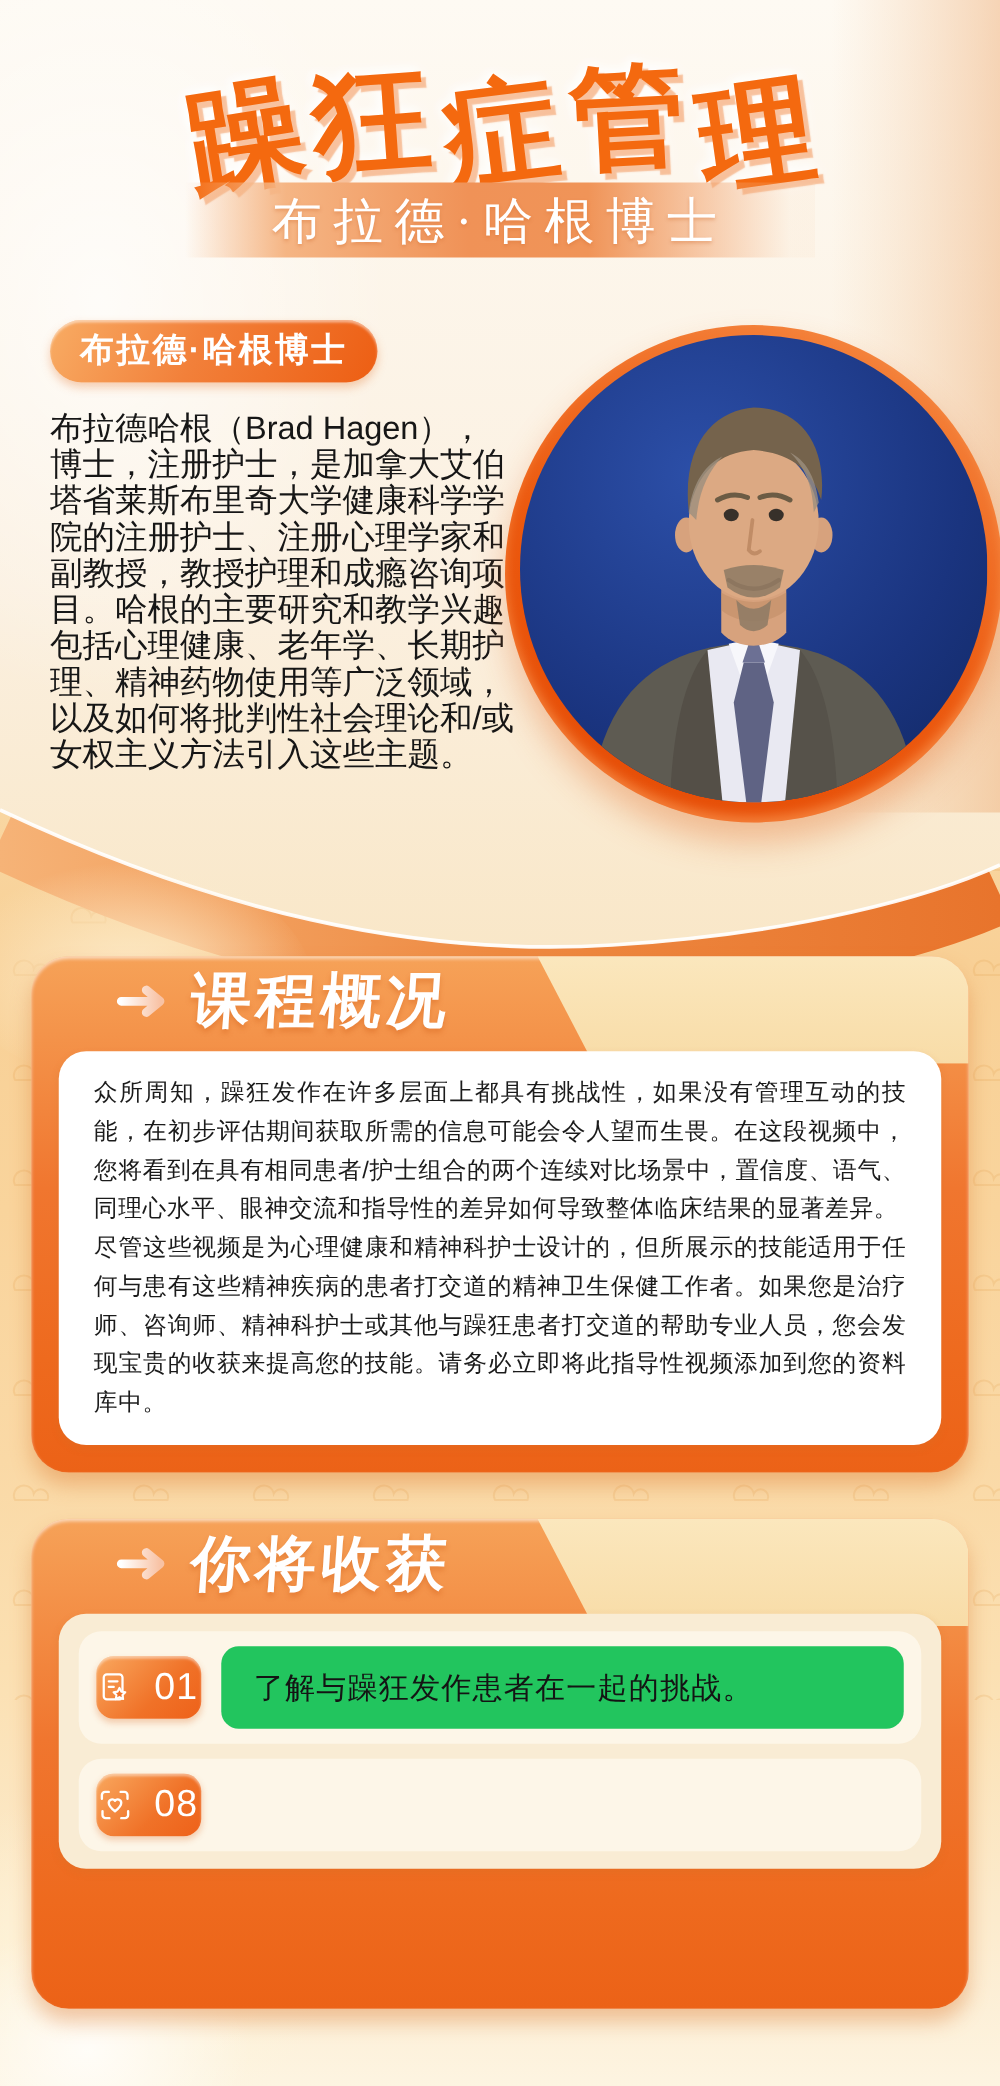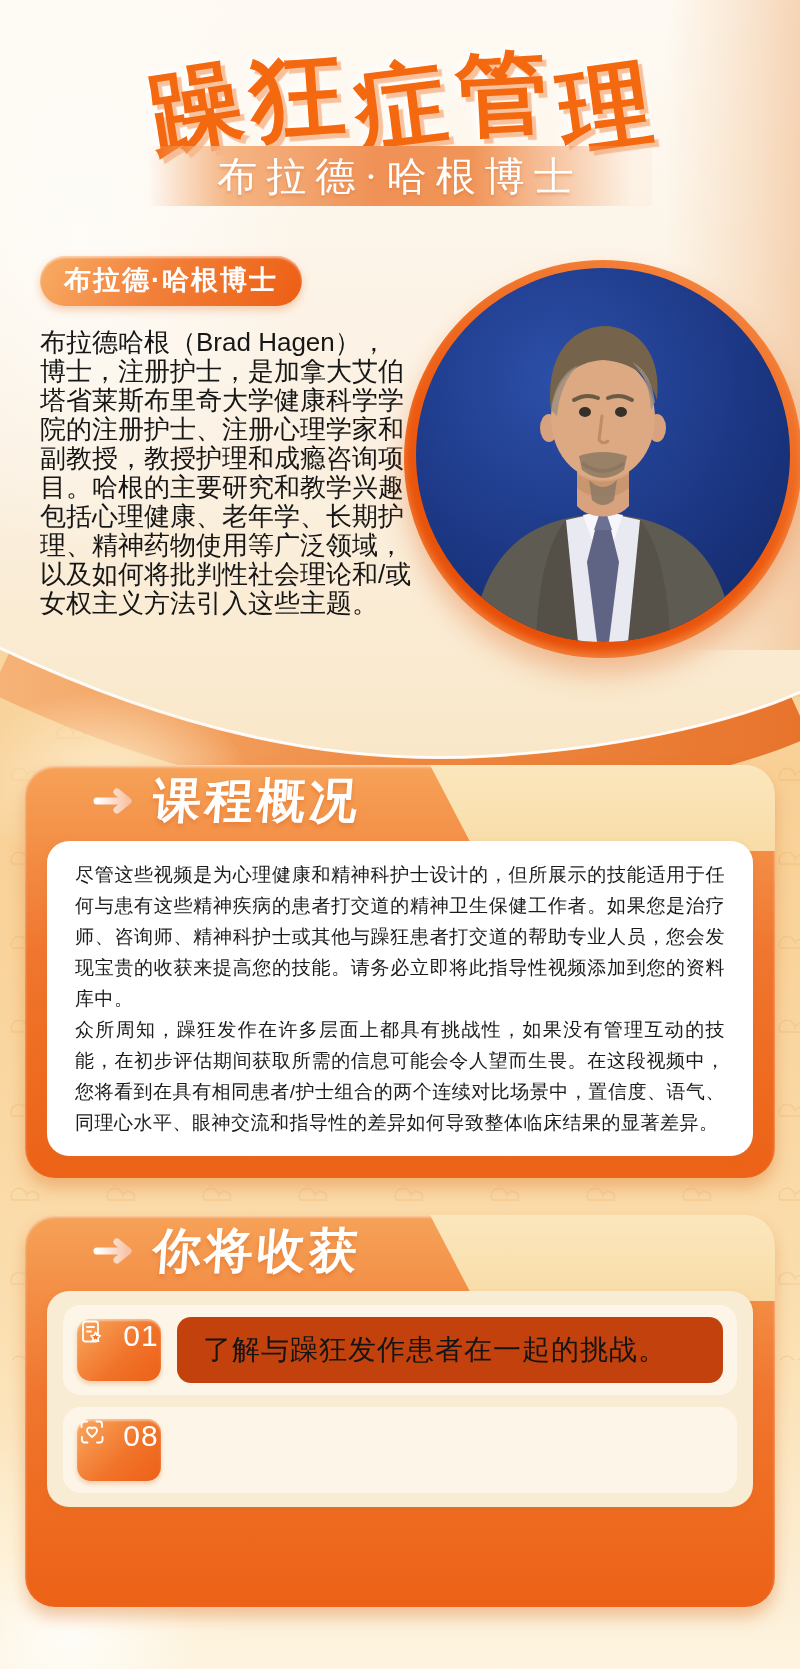--- a/index.html
+++ b/index.html
@@ -68,29 +68,29 @@
 
   .card-body{position:relative; margin:4px 22px 22px; border-radius:22px; overflow:hidden;}
   .card-body.white{background:#fff; padding:18px 28px; box-shadow:0 3px 6px rgba(210,110,40,.25);}
   .card-body.white p{margin:0; font-size:19px; line-height:31px; color:#1b1b1b; text-align:justify; letter-spacing:.5px;}
   .card-body.cream{background:#F9ECD4; padding:14px 16px; box-shadow:0 3px 6px rgba(210,110,40,.25);}
 
   
   .gain-row{display:flex; align-items:center; gap:16px; background:#FDF6E8;
     border-radius:18px; padding:12px 14px; margin-bottom:12px;}
   .gain-row:last-child{margin-bottom:0;}
-  .gain-badge{flex:0 0 auto; width:84px; height:62px; border-radius:14px;
+  .gain-badge{flex:0 0 auto; width:84px; height:50px; border-radius:14px;
     background:linear-gradient(135deg,#F9A85F 0%,#F2света 0%,#F07228 60%,#EE6119 100%);
     background:linear-gradient(135deg,#F9A85F 0%,#F07228 60%,#EE6119 100%);
-    display:flex; justify-content:center; gap:18px;
+    display:flex; align-items:center; justify-content:center; gap:18px;
     box-shadow:inset 0 2px 2px rgba(255,255,255,.45), 0 3px 5px rgba(222,110,40,.3);}
   .gain-badge svg{width:26px; height:26px;}
   .gain-badge .num{font-size:30px; color:#fff; font-weight:500; letter-spacing:1px;}
-  .gain-text{flex:1; background:#c2410c; border-radius:14px; min-height:66px;
-    display:flex; align-items:center; padding:0 26px; font-size:28px; color:#141414; letter-spacing:1px;}
+  .gain-text{flex:1; background:#22c55e; border-radius:14px; min-height:66px;
+    display:flex; align-items:center; padding:0 26px; font-size:24px; color:#141414; letter-spacing:1px;}
 </style>
 </head>
 <body>
 
 <div class="page">
 
   <svg class="bg-svg" width="800" height="1400" viewBox="0 0 800 1400">
     <defs>
       <pattern id="cloudPat" width="96" height="84" patternUnits="userSpaceOnUse">
         <g stroke="#E09A45" stroke-width="1.6" fill="none" opacity="0.32" stroke-linecap="round">
@@ -203,22 +203,22 @@
           <linearGradient id="arrowG1" x1="0" y1="0" x2="1" y2="0">
             <stop offset="0" stop-color="#FFFFFF"></stop>
             <stop offset="1" stop-color="#F8C2A4"></stop>
           </linearGradient>
         </defs>
         <path d="M4,13 H34 M24,4 l11,9 -11,9" stroke="url(#arrowG1)" stroke-width="7" fill="none" stroke-linecap="round" stroke-linejoin="round"></path>
       </svg>
       <h2>课程概况</h2>
     </div>
     <div class="card-body white">
+      <p>众所周知，躁狂发作在许多层面上都具有挑战性，如果没有管理互动的技能，在初步评估期间获取所需的信息可能会令人望而生畏。在这段视频中，您将看到在具有相同患者/护士组合的两个连续对比场景中，置信度、语气、同理心水平、眼神交流和指导性的差异如何导致整体临床结果的显著差异。</p>
       <p>尽管这些视频是为心理健康和精神科护士设计的，但所展示的技能适用于任何与患有这些精神疾病的患者打交道的精神卫生保健工作者。如果您是治疗师、咨询师、精神科护士或其他与躁狂患者打交道的帮助专业人员，您会发现宝贵的收获来提高您的技能。请务必立即将此指导性视频添加到您的资料库中。</p>
-      <p>众所周知，躁狂发作在许多层面上都具有挑战性，如果没有管理互动的技能，在初步评估期间获取所需的信息可能会令人望而生畏。在这段视频中，您将看到在具有相同患者/护士组合的两个连续对比场景中，置信度、语气、同理心水平、眼神交流和指导性的差异如何导致整体临床结果的显著差异。</p>
     </div>
   </section>
 
   <section class="card card-gains">
     <div class="card-clip">
         <div class="corner-overlay"></div>
       </div>
     <div class="card-header">
       <svg class="arrow-icon" viewBox="0 0 42 26">
         <defs>

